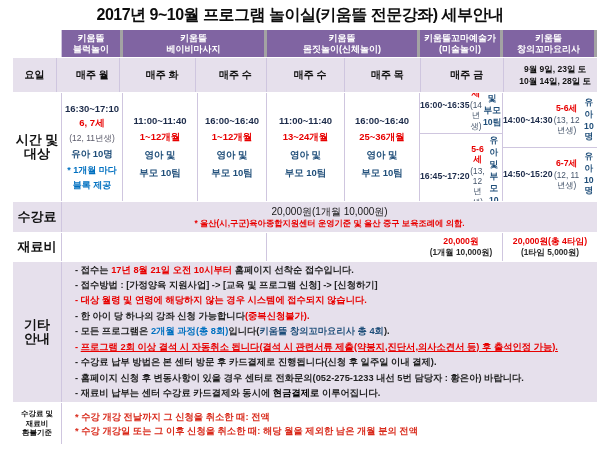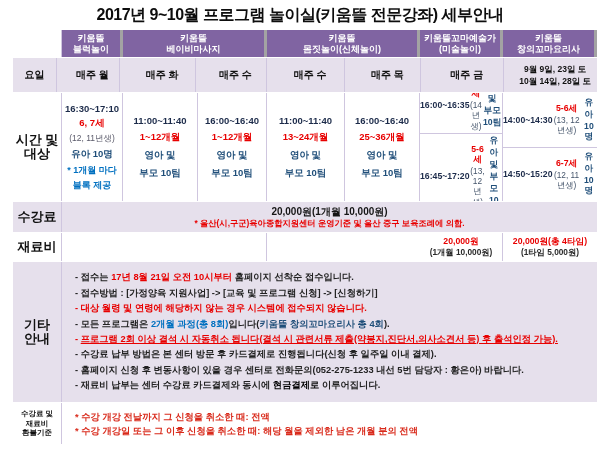--- a/index.html
+++ b/index.html
@@ -39,21 +39,21 @@
   .gray{color:#5b5b6b;font-size:8.5px;margin:1.5px 0;}
   .tight .time,.tight .age,.tight .navy{margin:1.5px 0;}
   .half{flex:1;width:100%;display:flex;flex-direction:row;align-items:center;
         justify-content:center;}
   .half.first{border-bottom:1px solid #cfc6df;}
   .half .time,.half .age,.half .navy{margin:1px 0;font-size:8.7px;}
   .half .agegroup{margin:1px 0;font-size:8.7px;}
   .agegroup .age,.agegroup .gray{display:inline;margin:0;}
   .agegroup .gray{color:#44546A;font-size:8.3px;}
   .satline{font-size:8.5px;line-height:12px;}
-  .amount{font-size:10px;font-weight:bold;color:#151515;line-height:13px;}
+  .amount{font-size:10px;font-weight:normal;color:#151515;line-height:13px;}
   .tnote{font-size:8.3px;font-weight:bold;color:#e80000;line-height:11px;}
   .mat-main{font-size:9.5px;font-weight:bold;color:#2a2a2a;line-height:12px;margin-top:48px;}
   .mat-sub{font-size:8.3px;font-weight:bold;color:#2a2a2a;line-height:11px;}
   .mat-red{font-size:8.7px;font-weight:bold;color:#e80000;line-height:11px;}
   .etc-body{align-items:flex-start;justify-content:center;text-align:left;
             padding:3px 0 3px 13px;}
   .etc-line{font-size:9.3px;font-weight:bold;color:#222;line-height:15.4px;
             white-space:nowrap;}
   .seg{display:inline;}
   .red{color:#e80000;}
@@ -203,20 +203,21 @@
 
     <div class="row r-etc">
       <div class="c w0">
         <div class="lab">기타</div>
         <div class="lab">안내</div>
       </div>
       <div class="c wrest etc-body">
         <div class="etc-line"><span class="seg">-  접수는 </span><span class="seg red">17년 8월 21일 오전 10시부터</span><span class="seg"> 홈페이지 선착순 접수입니다.</span></div>
         <div class="etc-line">-  접수방법 : [가정양육 지원사업] -&gt; [교육 및 프로그램 신청] -&gt; [신청하기]</div>
         <div class="etc-line red">-  대상 월령 및 연령에 해당하지 않는 경우 시스템에 접수되지 않습니다.</div>
+        <div class="etc-line"><span class="seg">-  한 아이 당 하나의 강좌 신청 가능합니다</span><span class="seg red">(중복신청불가).</span></div>
         <div class="etc-line"><span class="seg">-  모든 프로그램은 </span><span class="seg blu">2개월 과정(총 8회)</span><span class="seg">입니다(</span><span class="seg nvy">키움뜰 창의꼬마요리사 총 4회</span><span class="seg">).</span></div>
         <div class="etc-line red"><span class="seg">-  </span><span class="seg und">프로그램 2회 이상 결석 시 자동취소 됩니다(결석 시 관련서류 제출(약봉지,진단서,의사소견서 등) 후 출석인정 가능).</span></div>
         <div class="etc-line">-  수강료 납부 방법은 본 센터 방문 후 카드결제로 진행됩니다(신청 후 일주일 이내 결제).</div>
         <div class="etc-line">-  홈페이지 신청 후 변동사항이 있을 경우 센터로 전화문의(052-275-1233  내선 5번 담당자 : 황은아) 바랍니다.</div>
         <div class="etc-line"><span class="seg">-  재료비 납부는 센터 수강료 카드결제와 동시에 </span><span class="seg strong">현금결제로</span><span class="seg"> 이루어집니다.</span></div>
       </div>
     </div>
 
     <div class="row r-refund">
       <div class="c w0">

